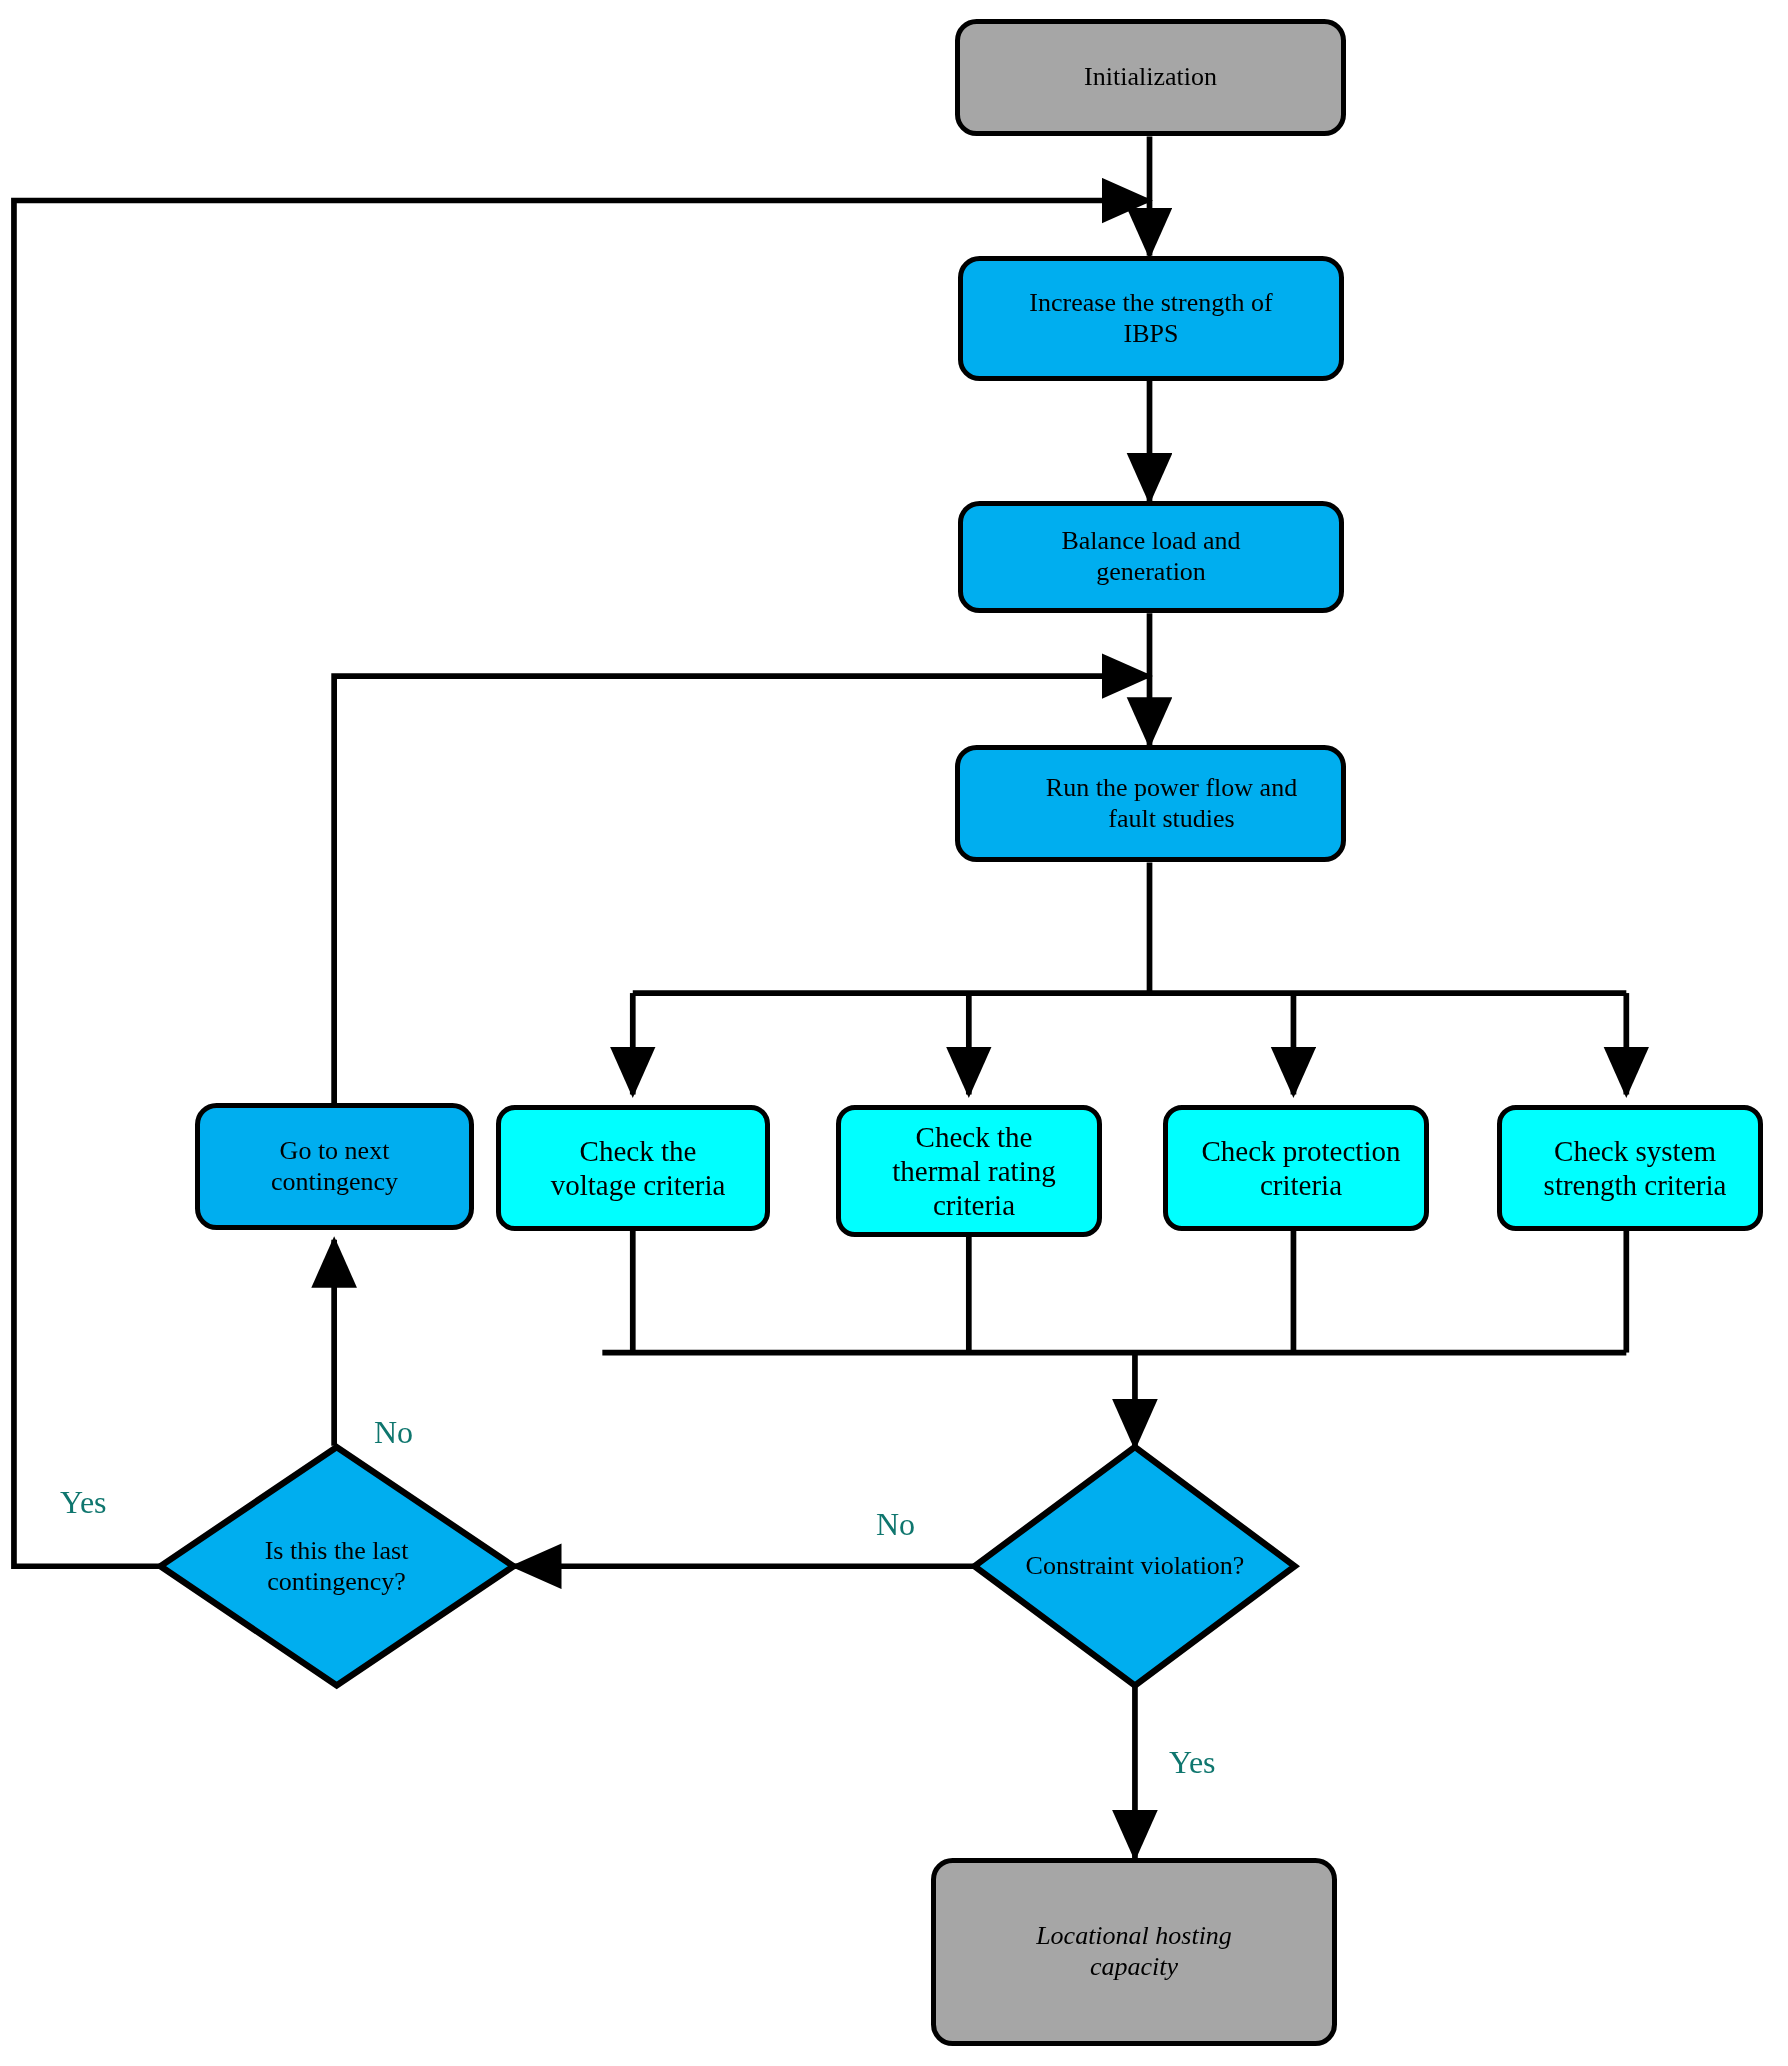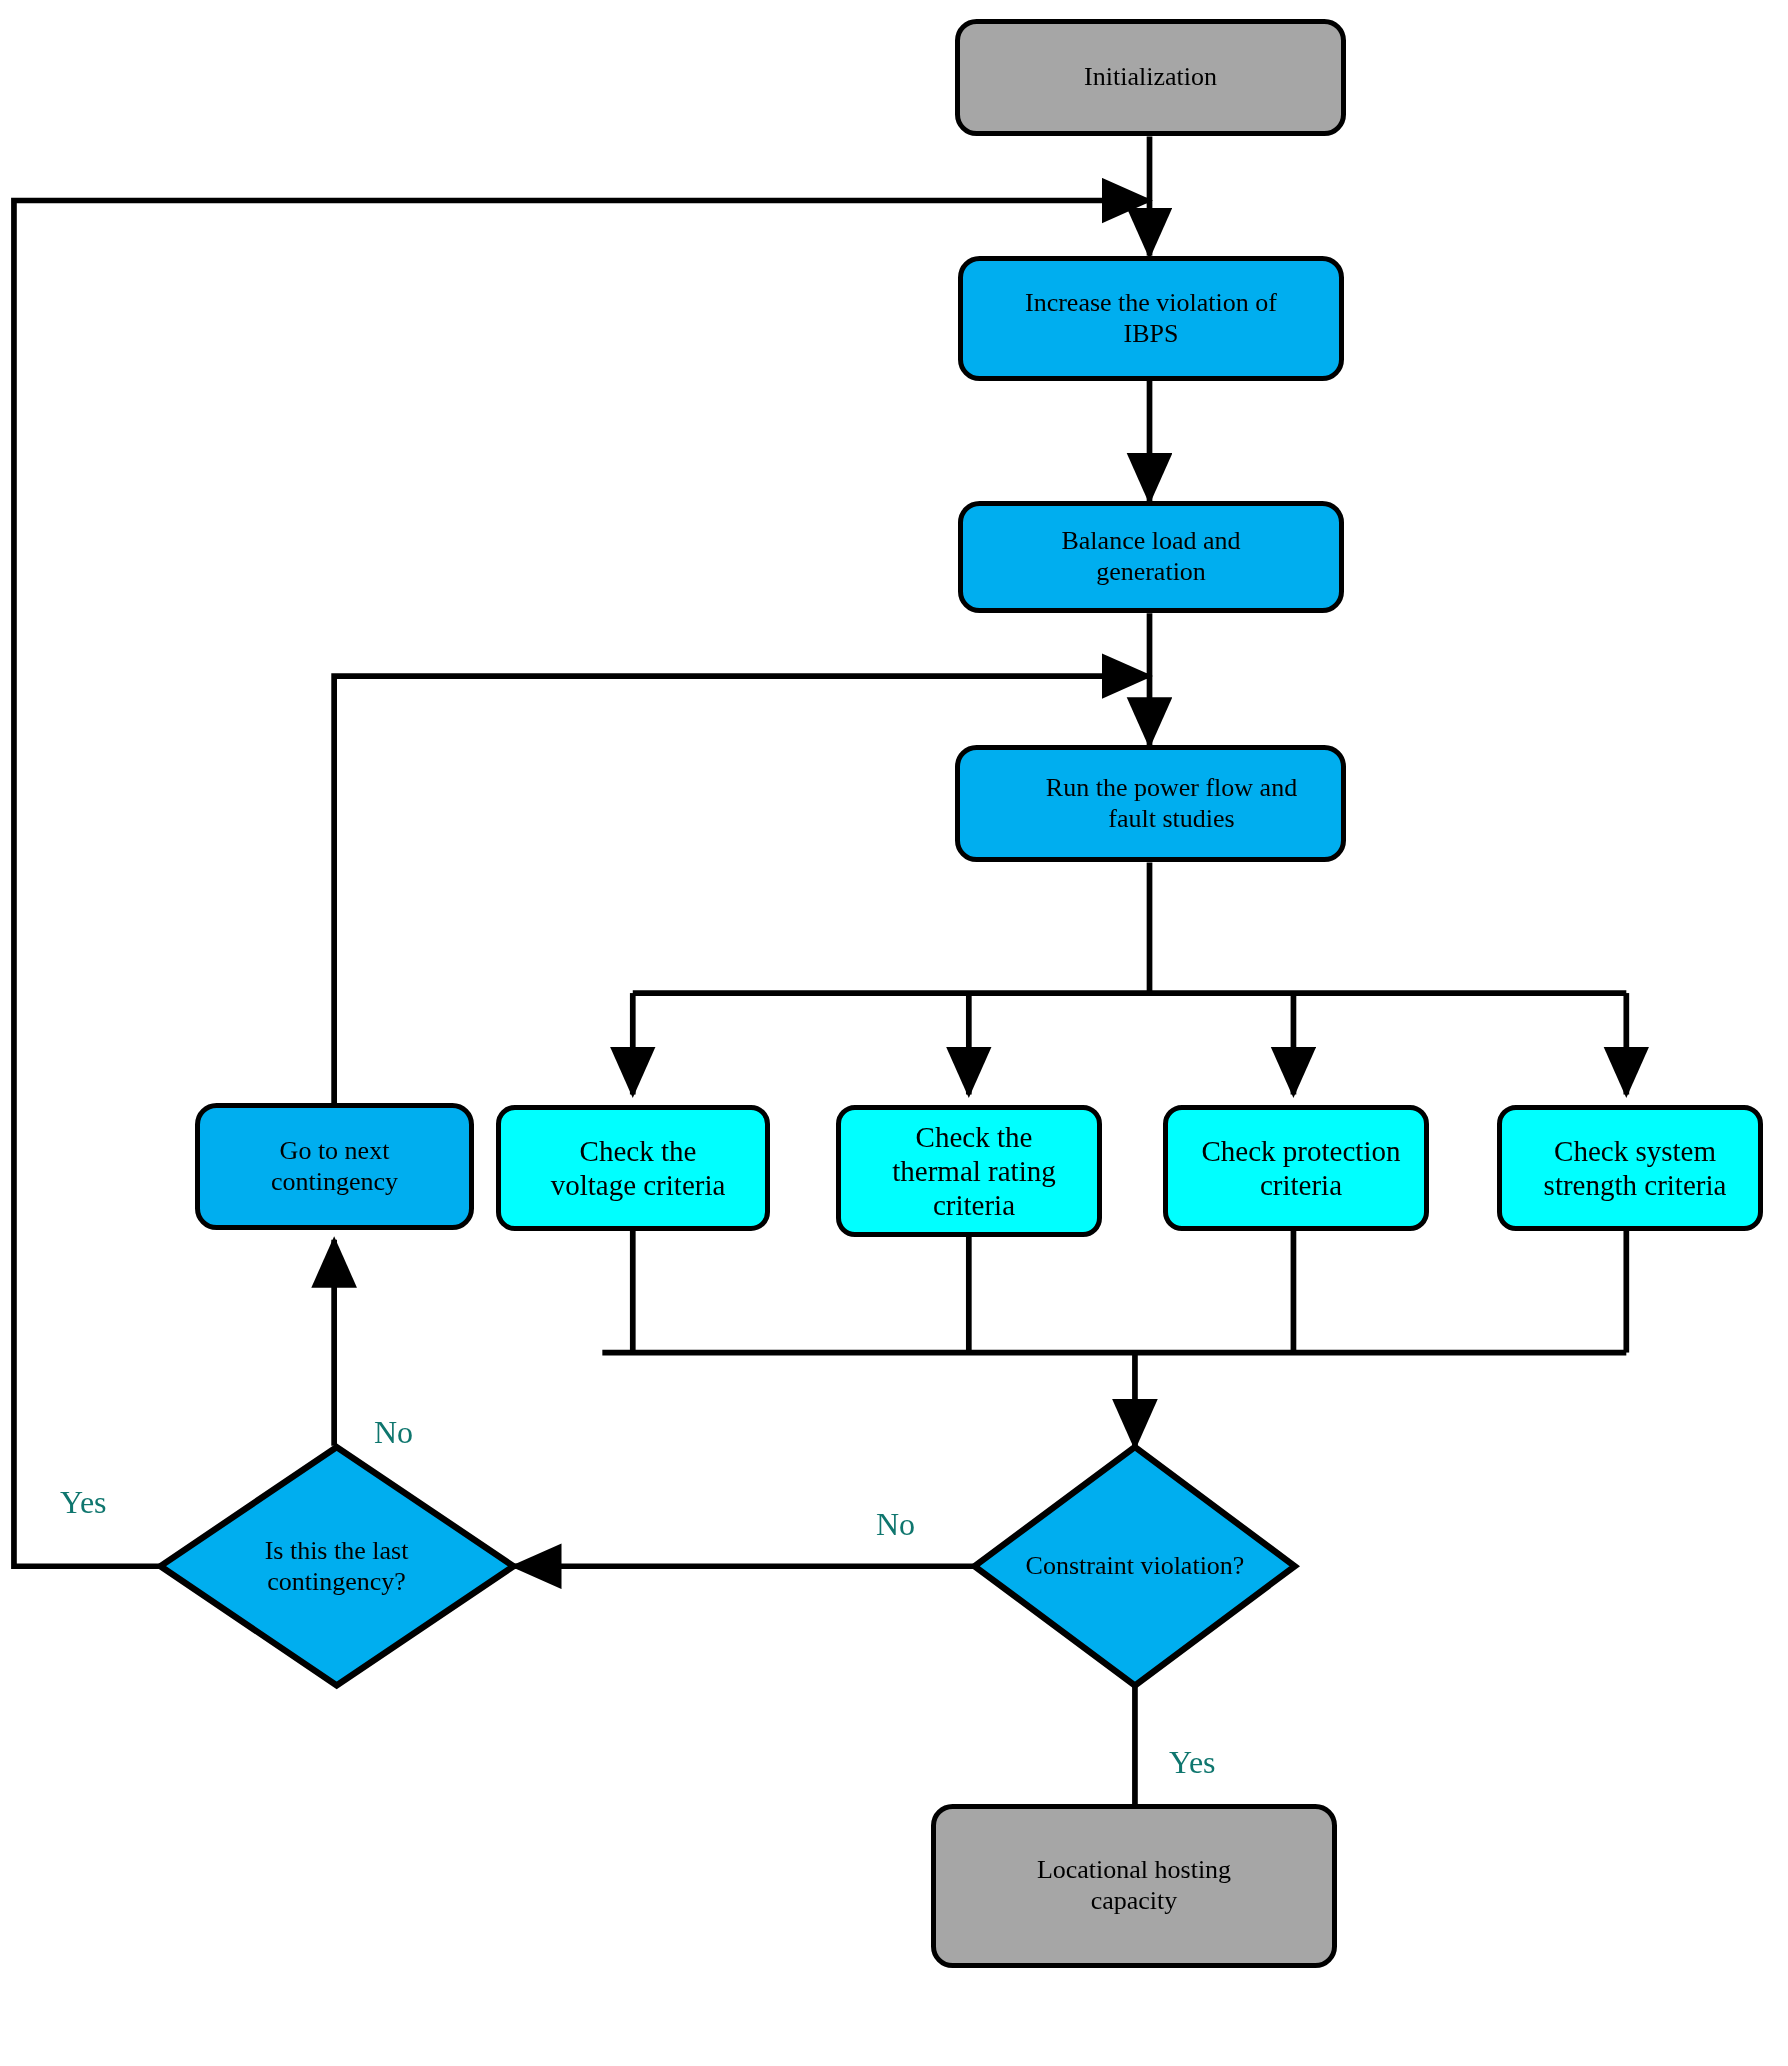--- a/index.html
+++ b/index.html
@@ -136,21 +136,21 @@
     <polygon points="531,2282 810,2470 531,2658 253,2470" fill="#00AEEF" stroke="#000000" stroke-width="10"></polygon>
 
     <polygon points="1790,2282 2042,2470 1790,2658 1537,2470" fill="#00AEEF" stroke="#000000" stroke-width="10"></polygon>
   </svg>
 
   <div class="node rect terminal fs-48" style="left:955px; top:19px; width:391px; height:117px;">
     <span class="node-label">Initialization</span>
   </div>
 
   <div class="node rect process fs-48" style="left:958px; top:256px; width:386px; height:125px;">
-    <span class="node-label">Increase the violation of
+    <span class="node-label">Increase the strength of
 IBPS</span>
   </div>
 
   <div class="node rect process fs-48" style="left:958px; top:501px; width:386px; height:112px;">
     <span class="node-label">Balance load and
 generation</span>
   </div>
 
   <div class="node rect process fs-48" style="left:955px; top:745px; width:391px; height:117px;padding-left:42px;">
     <span class="node-label">Run the power flow and
@@ -185,21 +185,21 @@
 
   <div class="diamond-wrap" style="left:160px; top:1447px; width:353px; height:238px;">
     <span class="diamond-label fs-48">Is this the last
 contingency?</span>
   </div>
 
   <div class="diamond-wrap" style="left:975px; top:1447px; width:320px; height:238px;">
     <span class="diamond-label fs-48" style="white-space:nowrap;">Constraint violation?</span>
   </div>
 
-  <div class="node rect terminal fs-48" style="left:931px; top:1804px; width:406px; height:164px;">
+  <div class="node rect terminal fs-48" style="left:931px; top:1858px; width:406px; height:188px;font-style:italic;">
     <span class="node-label">Locational hosting
 capacity</span>
   </div>
 
   <div class="edge-label" style="left:60px; top:1484px;">Yes</div>
 
   <div class="edge-label" style="left:374px; top:1414px;">No</div>
 
   <div class="edge-label" style="left:876px; top:1506px;">No</div>
 

